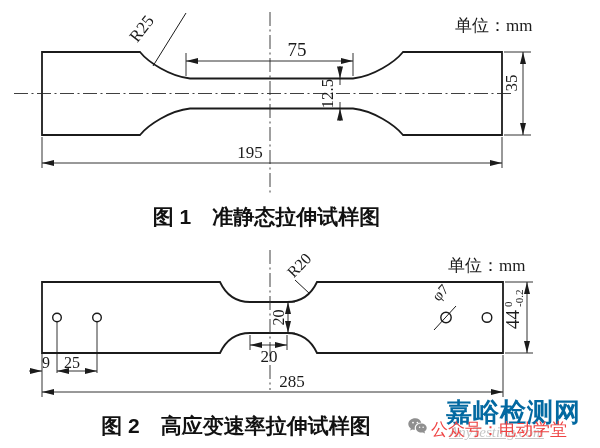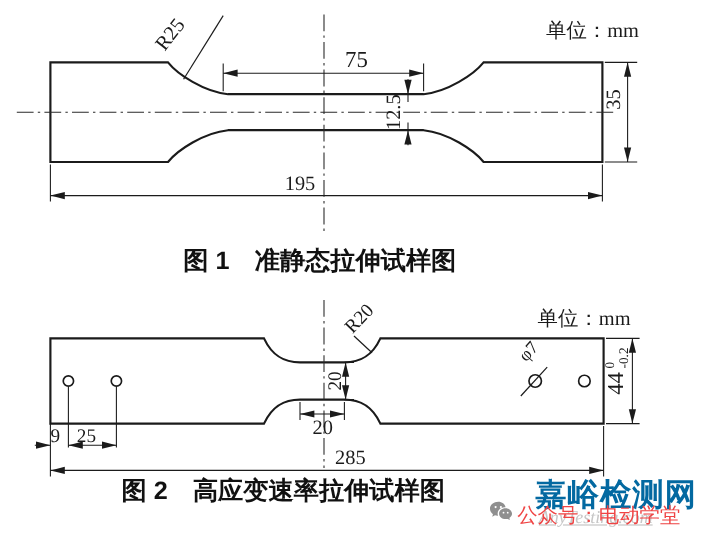--- a/index.html
+++ b/index.html
@@ -4,21 +4,21 @@
 <style>
   html,body{margin:0;padding:0;background:#ffffff;}
   #page{position:relative;width:600px;height:448px;background:#ffffff;overflow:hidden;
         font-family:"Liberation Serif","DejaVu Serif",serif;}
   svg{position:absolute;left:0;display:block;}
   svg text{font-family:"Liberation Serif","DejaVu Serif",serif;fill:#1b1b1b;}
   .caption{position:absolute;text-align:center;color:#111;
            font-family:"Liberation Sans","DejaVu Sans",sans-serif;
            font-weight:bold;font-size:21px;white-space:nowrap;}
   #caption1{top:203px;left:0;width:533px;}
-  #caption2{top:395px;left:0;width:472px;}
+  #caption2{top:412px;left:0;width:472px;}
   .wm-site{position:absolute;left:446px;top:395px;color:#0369a1;
            font-family:"Liberation Sans","DejaVu Sans",sans-serif;
            font-weight:bold;font-size:26px;letter-spacing:1px;white-space:nowrap;}
   .wm-account{position:absolute;left:431px;top:418px;color:#ef4444;
            font-family:"Liberation Serif","DejaVu Serif",serif;
            font-size:17px;white-space:nowrap;}
   .wm-overlay{position:absolute;left:449px;top:424px;color:#c6c6c6;
            font-family:"Liberation Serif","DejaVu Serif",serif;
            font-style:italic;font-size:15px;white-space:nowrap;text-decoration:underline;}
   .wechat{position:absolute;left:406px;top:414px;width:24px;height:24px;}

